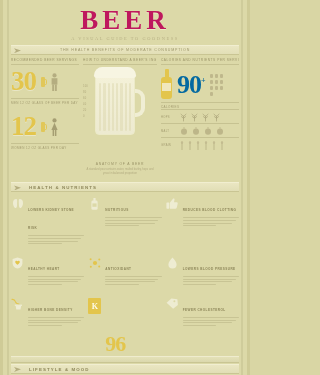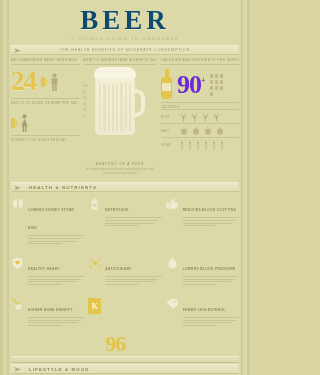--- a/index.html
+++ b/index.html
@@ -21,21 +21,21 @@
     background: rgba(150,145,100,.18);
   }
   .edge-l { left: 4px; } .edge-r { right: 4px; }
 
   
   .header { padding: 6px 0 0; text-align: center; }
   .title {
     font-family: "Liberation Serif", serif;
     font-size: 27px; font-weight: 700;
     letter-spacing: 4px;
-    color: #0c4a6e;
+    color: #be185d;
     line-height: 1.05;
     text-shadow: 0 1px 0 #eceac4;
   }
   .subtitle {
     font-family: "Liberation Serif", serif;
     font-size: 4.4px; letter-spacing: 1.6px;
     color: #b8b185; margin-top: 2px; text-transform: uppercase;
   }
   .banner {
     margin: 4px 8px 0; height: 10px;
@@ -107,21 +107,21 @@
   .mug-scale span { font-size: 2.6px; color: #b0a97d; letter-spacing: .2px; }
   .mug-cap { text-align: center; margin-top: 1px; }
   .mug-cap .t { font-size: 3.4px; letter-spacing: .8px; color: #9b9468; text-transform: uppercase; }
   .mug-cap .s { font-size: 2.7px; color: #b3ac80; margin-top: 2px; line-height: 1.5; }
 
   
   .bottle { width: 11px; height: 30px; position: relative; }
   .bottle-neck { position: absolute; left: 3.5px; top: 0; width: 4px; height: 9px; background: #e3c54c; border-radius: 1px 1px 0 0; }
   .bottle-body { position: absolute; left: 0; top: 8px; width: 11px; height: 22px; background: #e3c54c; border-radius: 3px; }
   .bottle-label { position: absolute; left: 1px; top: 14px; width: 9px; height: 8px; background: #f0e7bd; }
-  .num90 { font-family: "Liberation Serif", serif; font-size: 26px; font-weight: 700; color: #6d28d9; line-height: .9; letter-spacing: -1px; }
+  .num90 { font-family: "Liberation Serif", serif; font-size: 26px; font-weight: 700; color: #0369a1; line-height: .9; letter-spacing: -1px; }
   .sup { font-size: 8px; vertical-align: super; }
   .dotgrid { display: flex; flex-direction: column; gap: 2px; padding-top: 2px; }
   .dotgrid .r { display: flex; gap: 2px; }
   .dotgrid .r i { width: 3px; height: 4px; background: #bfb88c; border-radius: 1px; }
   .ing-row { display: flex; align-items: center; gap: 3px; border-top: 1px solid #c6c291; padding: 3px 0 2px; }
   .ing-lab { font-size: 2.7px; color: #a49d71; text-transform: uppercase; width: 16px; letter-spacing: .3px; }
   .ing-icons { display: flex; gap: 4px; align-items: center; }
 
   
   .section-bar {
@@ -174,33 +174,34 @@
     <span class="ribbon-tip"></span>
     <span class="banner-text">The health benefits of moderate consumption</span>
   </div>
 
   <div class="stats">
 
     <div class="col col-a">
       <div class="col-head">Recommended beer servings</div>
 
       <div class="big-row">
-        <span class="bignum">24</span>
+        <span class="bignum">30</span>
         <span class="glass-mini"></span>
         <span class="person">
           <svg width="9" height="18" viewBox="0 0 9 18">
             <circle cx="4.5" cy="2.4" r="2.1" fill="#b4ad80"></circle>
             <path d="M1.6 5.2h5.8v6.4H1.6z" fill="#b4ad80"></path>
             <path d="M2.2 11.4h1.9V18H2.2zM4.9 11.4h1.9V18H4.9z" fill="#b4ad80"></path>
           </svg>
         </span>
       </div>
       <div class="caption">Men 12 oz glass of beer per day</div>
 
       <div class="big-row spacer-12">
+        <span class="bignum">12</span>
         <span class="glass-mini"></span>
         <span class="person">
           <svg width="9" height="18" viewBox="0 0 9 18">
             <circle cx="4.5" cy="2.4" r="2.1" fill="#a59e72"></circle>
             <path d="M4.5 4.8 1.4 12h6.2z" fill="#a59e72"></path>
             <path d="M2.6 12h1.5v6H2.6zM4.9 12h1.5v6H4.9z" fill="#a59e72"></path>
           </svg>
         </span>
       </div>
       <div class="caption">Women 12 oz glass per day</div>

